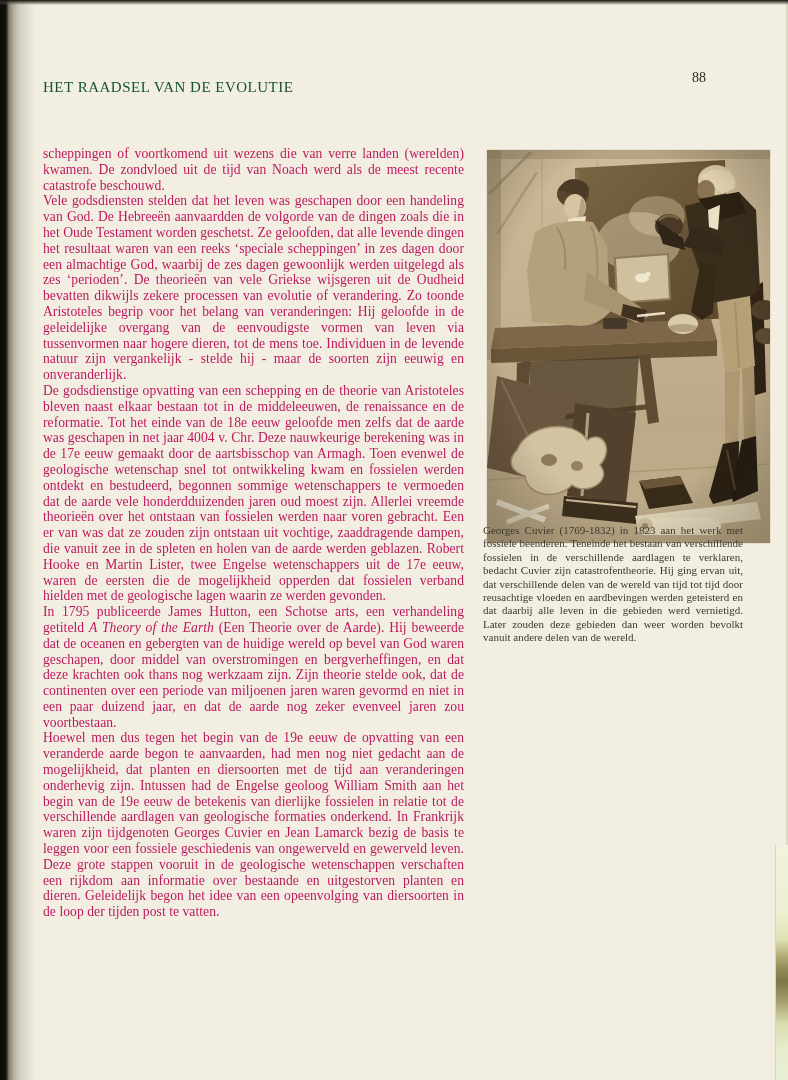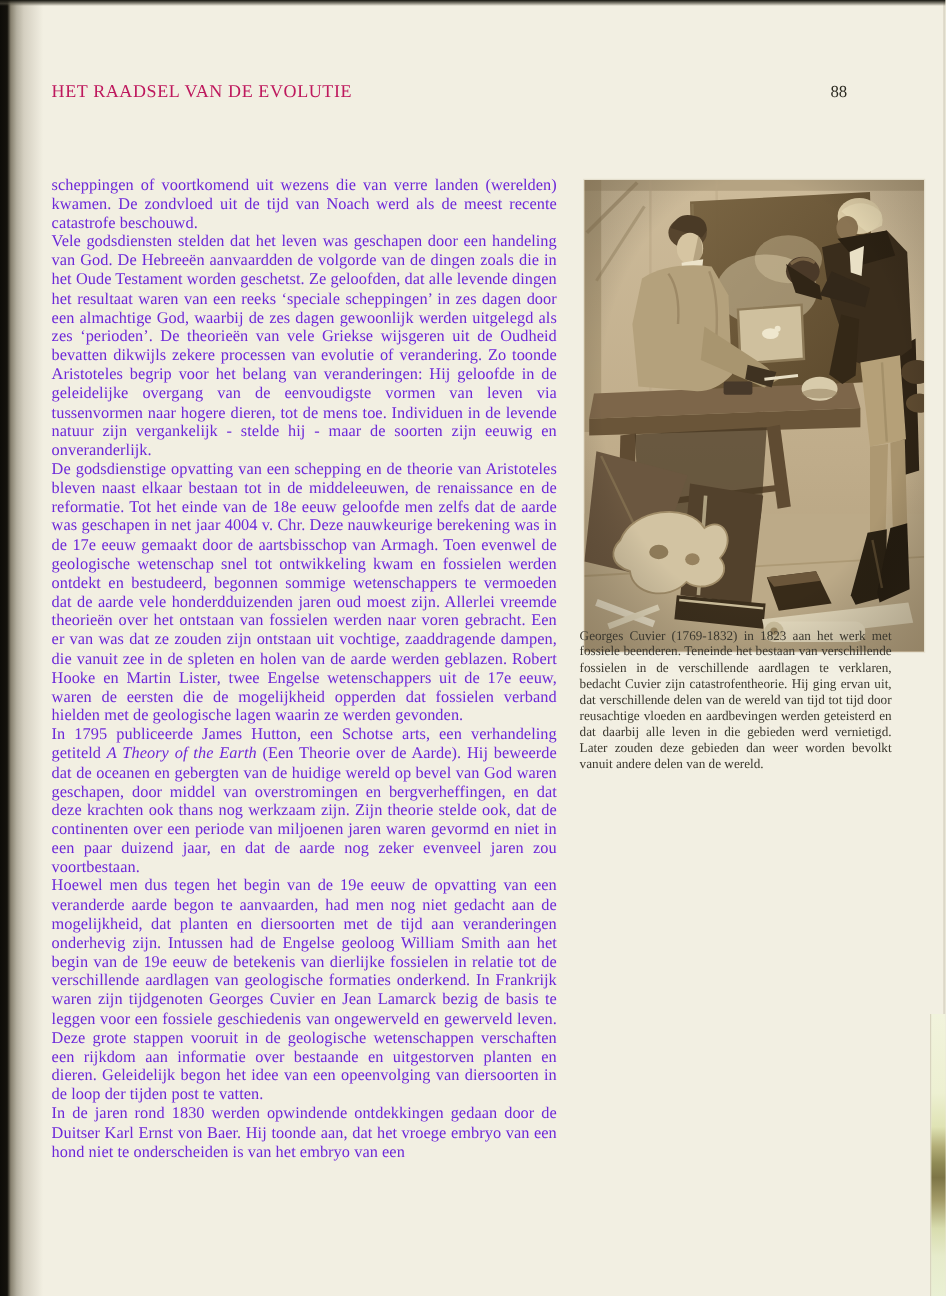--- a/index.html
+++ b/index.html
@@ -8,26 +8,26 @@
     background:#f2efe2;
     font-family:"Liberation Serif","DejaVu Serif",serif;
   }
   
   .edge-top{position:absolute;top:0;left:0;right:0;height:5px;
     background:linear-gradient(#14130d 0%,#55514496 60%,rgba(242,239,226,0) 100%);z-index:5}
   .edge-left{position:absolute;top:0;left:0;bottom:0;width:36px;z-index:4;
     background:linear-gradient(90deg,#0d0c08 0px,#14120c 6px,#87816f 9px,#b5b0a0 14px,#d4cfc0 20px,rgba(242,239,226,0) 36px)}
   .edge-right{position:absolute;top:0;right:0;bottom:0;width:2px;background:#dcd8c8;z-index:4}
 
-  .running-header{position:absolute;left:43px;top:69px;
-    font-size:15px;letter-spacing:.5px;color:#be185d;white-space:nowrap}
+  .running-header{position:absolute;left:43px;top:79px;
+    font-size:15px;letter-spacing:.5px;color:#14532d;white-space:nowrap}
   .page-number{position:absolute;left:692px;top:70px;font-size:14px;color:#2b2921}
 
   .article{position:absolute;left:43px;top:146px;width:421px;
-    font-size:13.6px;line-height:15.8px;text-align:justify;color:#6d28d9;
+    font-size:13.6px;line-height:15.8px;text-align:justify;color:#be185d;
     letter-spacing:.05px}
   .article p{margin:0;padding:0}
   .article em{font-style:italic}
 
   .photo-frame{position:absolute;left:487px;top:150px;width:283px;height:393px;
     background:#c3b190;box-shadow:0 0 0 1px #e4dfce}
   .photo-frame svg{display:block}
 
   .figure-caption{position:absolute;left:483px;top:524px;width:260px;
     font-size:11px;line-height:13.4px;text-align:justify;color:#3b382f}
@@ -48,21 +48,20 @@
 
 <div class="running-header">HET RAADSEL VAN DE EVOLUTIE</div>
 <div class="page-number">88</div>
 
 <div class="article">
     <p><span>scheppingen of voortkomend uit wezens die van verre landen (werelden) kwamen. De zondvloed uit de tijd van Noach werd als de meest recente catastrofe beschouwd.</span></p>
     <p><span>Vele godsdiensten stelden dat het leven was geschapen door een handeling van God. De Hebreeën aanvaardden de volgorde van de dingen zoals die in het Oude Testament worden geschetst. Ze geloofden, dat alle levende dingen het resultaat waren van een reeks ‘speciale scheppingen’ in zes dagen door een almachtige God, waarbij de zes dagen gewoonlijk werden uitgelegd als zes ‘perioden’. De theorieën van vele Griekse wijsgeren uit de Oudheid bevatten dikwijls zekere processen van evolutie of verandering. Zo toonde Aristoteles begrip voor het belang van veranderingen: Hij geloofde in de geleidelijke overgang van de eenvoudigste vormen van leven via tussenvormen naar hogere dieren, tot de mens toe. Individuen in de levende natuur zijn vergankelijk - stelde hij - maar de soorten zijn eeuwig en onveranderlijk.</span></p>
     <p><span>De godsdienstige opvatting van een schepping en de theorie van Aristoteles bleven naast elkaar bestaan tot in de middeleeuwen, de renaissance en de reformatie. Tot het einde van de 18e eeuw geloofde men zelfs dat de aarde was geschapen in net jaar 4004 v. Chr. Deze nauwkeurige berekening was in de 17e eeuw gemaakt door de aartsbisschop van Armagh. Toen evenwel de geologische wetenschap snel tot ontwikkeling kwam en fossielen werden ontdekt en bestudeerd, begonnen sommige wetenschappers te vermoeden dat de aarde vele honderdduizenden jaren oud moest zijn. Allerlei vreemde theorieën over het ontstaan van fossielen werden naar voren gebracht. Een er van was dat ze zouden zijn ontstaan uit vochtige, zaaddragende dampen, die vanuit zee in de spleten en holen van de aarde werden geblazen. Robert Hooke en Martin Lister, twee Engelse wetenschappers uit de 17e eeuw, waren de eersten die de mogelijkheid opperden dat fossielen verband hielden met de geologische lagen waarin ze werden gevonden.</span></p>
     <p><span>In 1795 publiceerde James Hutton, een Schotse arts, een verhandeling getiteld </span><em>A Theory of the Earth</em><span> (Een Theorie over de Aarde). Hij beweerde dat de oceanen en gebergten van de huidige wereld op bevel van God waren geschapen, door middel van overstromingen en bergverheffingen, en dat deze krachten ook thans nog werkzaam zijn. Zijn theorie stelde ook, dat de continenten over een periode van miljoenen jaren waren gevormd en niet in een paar duizend jaar, en dat de aarde nog zeker evenveel jaren zou voortbestaan.</span></p>
     <p><span>Hoewel men dus tegen het begin van de 19e eeuw de opvatting van een veranderde aarde begon te aanvaarden, had men nog niet gedacht aan de mogelijkheid, dat planten en diersoorten met de tijd aan veranderingen onderhevig zijn. Intussen had de Engelse geoloog William Smith aan het begin van de 19e eeuw de betekenis van dierlijke fossielen in relatie tot de verschillende aardlagen van geologische formaties onderkend. In Frankrijk waren zijn tijdgenoten Georges Cuvier en Jean Lamarck bezig de basis te leggen voor een fossiele geschiedenis van ongewerveld en gewerveld leven. Deze grote stappen vooruit in de geologische wetenschappen verschaften een rijkdom aan informatie over bestaande en uitgestorven planten en dieren. Geleidelijk begon het idee van een opeenvolging van diersoorten in de loop der tijden post te vatten.</span></p>
-    <p><span>In de jaren rond 1830 werden opwindende ontdekkingen gedaan door de Duitser Karl Ernst von Baer. Hij toonde aan, dat het vroege embryo van een hond niet te onderscheiden is van het embryo van een</span></p>
   </div>
 
 <div class="photo-frame">
   <svg width="283" height="393" viewBox="0 0 283 393" xmlns="http://www.w3.org/2000/svg">
     <defs>
       <linearGradient id="wall" x1="0" y1="0" x2="0" y2="1">
         <stop offset="0" stop-color="#cdbb9a"></stop>
           <stop offset="0.6" stop-color="#bfac8a"></stop>
           <stop offset="1" stop-color="#b2a07e"></stop>
       </linearGradient>

